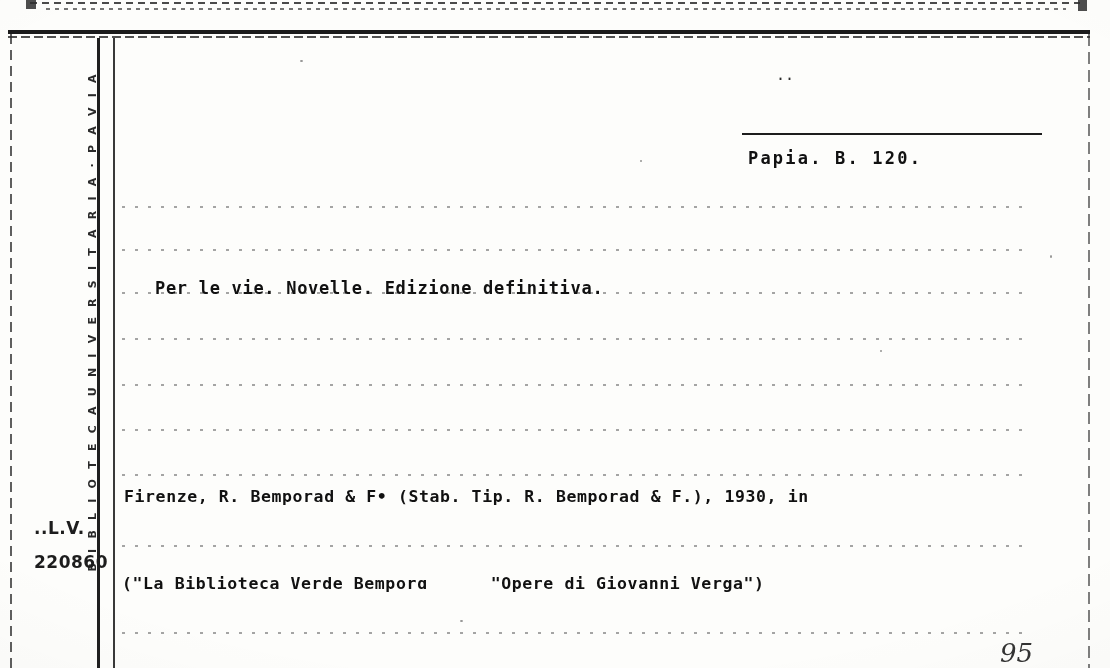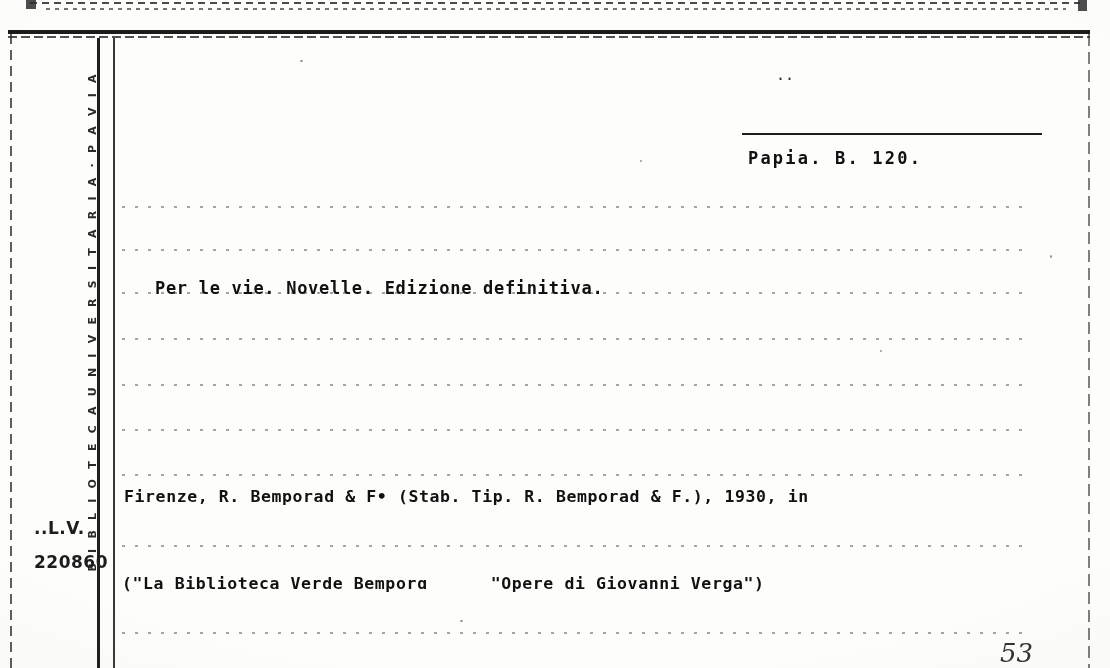--- a/index.html
+++ b/index.html
@@ -300,21 +300,21 @@
   <div class="guide" style="top:632px;"></div>
 
   <div class="callno-tick">··</div>
   <div class="callno">Papia. B. 120.</div>
   <div class="callno-rule"></div>
 
   <div class="tw title">Per le vie. Novelle. Edizione definitiva.</div>
   <div class="tw imp1">Firenze, R. Bemporad &amp; F• (Stab. Tip. R. Bemporad &amp; F.), 1930, in</div>
   <div class="tw series">("La Biblioteca Verde Bemporɑ      "Opere di Giovanni Verga")</div>
 
-  <div class="pencil-num">53</div>
+  <div class="pencil-num">95</div>
 
   <div class="speck" style="left:300px;top:60px;width:3px;height:2px;"></div>
   <div class="speck" style="left:640px;top:160px;width:2px;height:2px;"></div>
   <div class="speck" style="left:880px;top:350px;width:2px;height:2px;"></div>
   <div class="speck" style="left:460px;top:620px;width:3px;height:2px;"></div>
   <div class="speck" style="left:1050px;top:255px;width:2px;height:3px;"></div>
 
 </div>
 
 </body></html>

